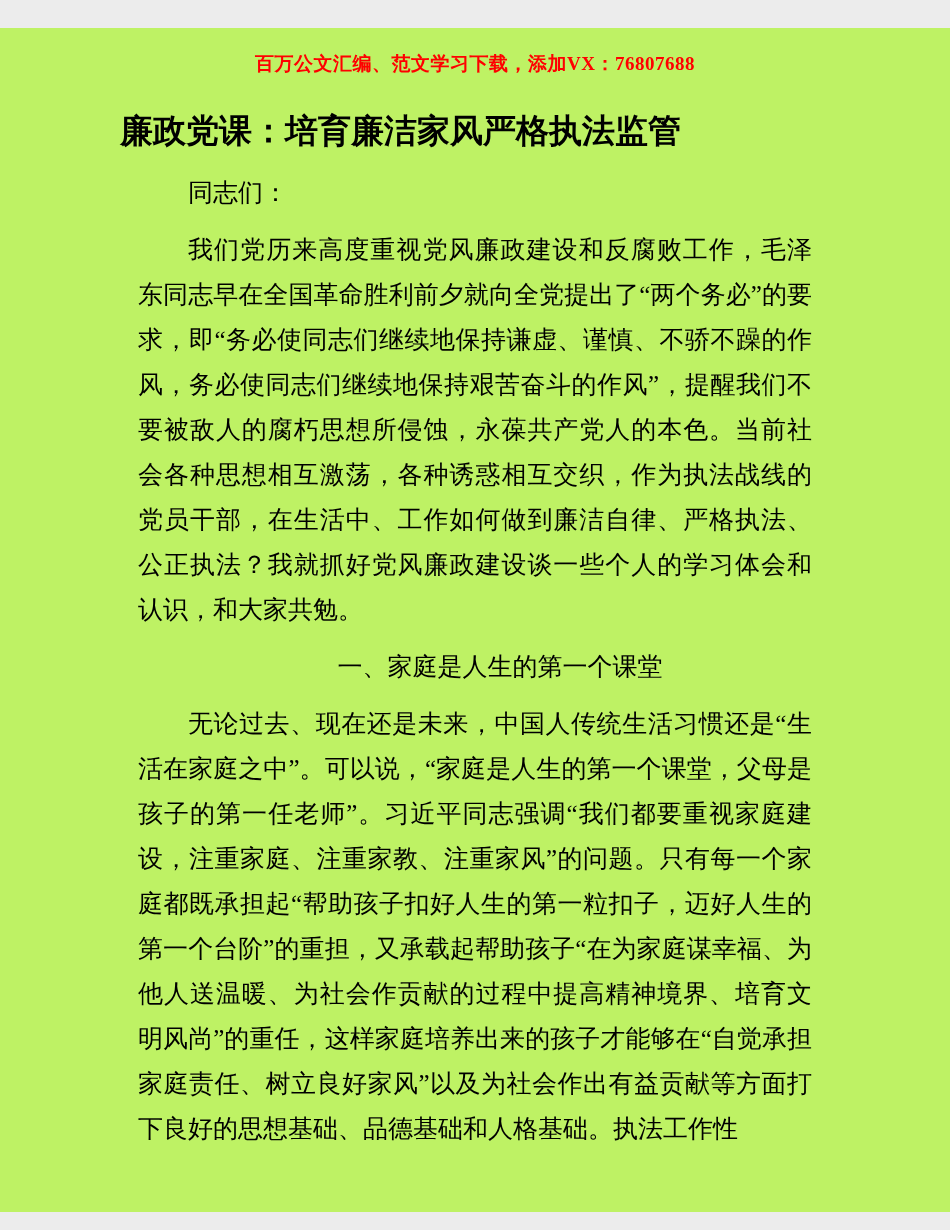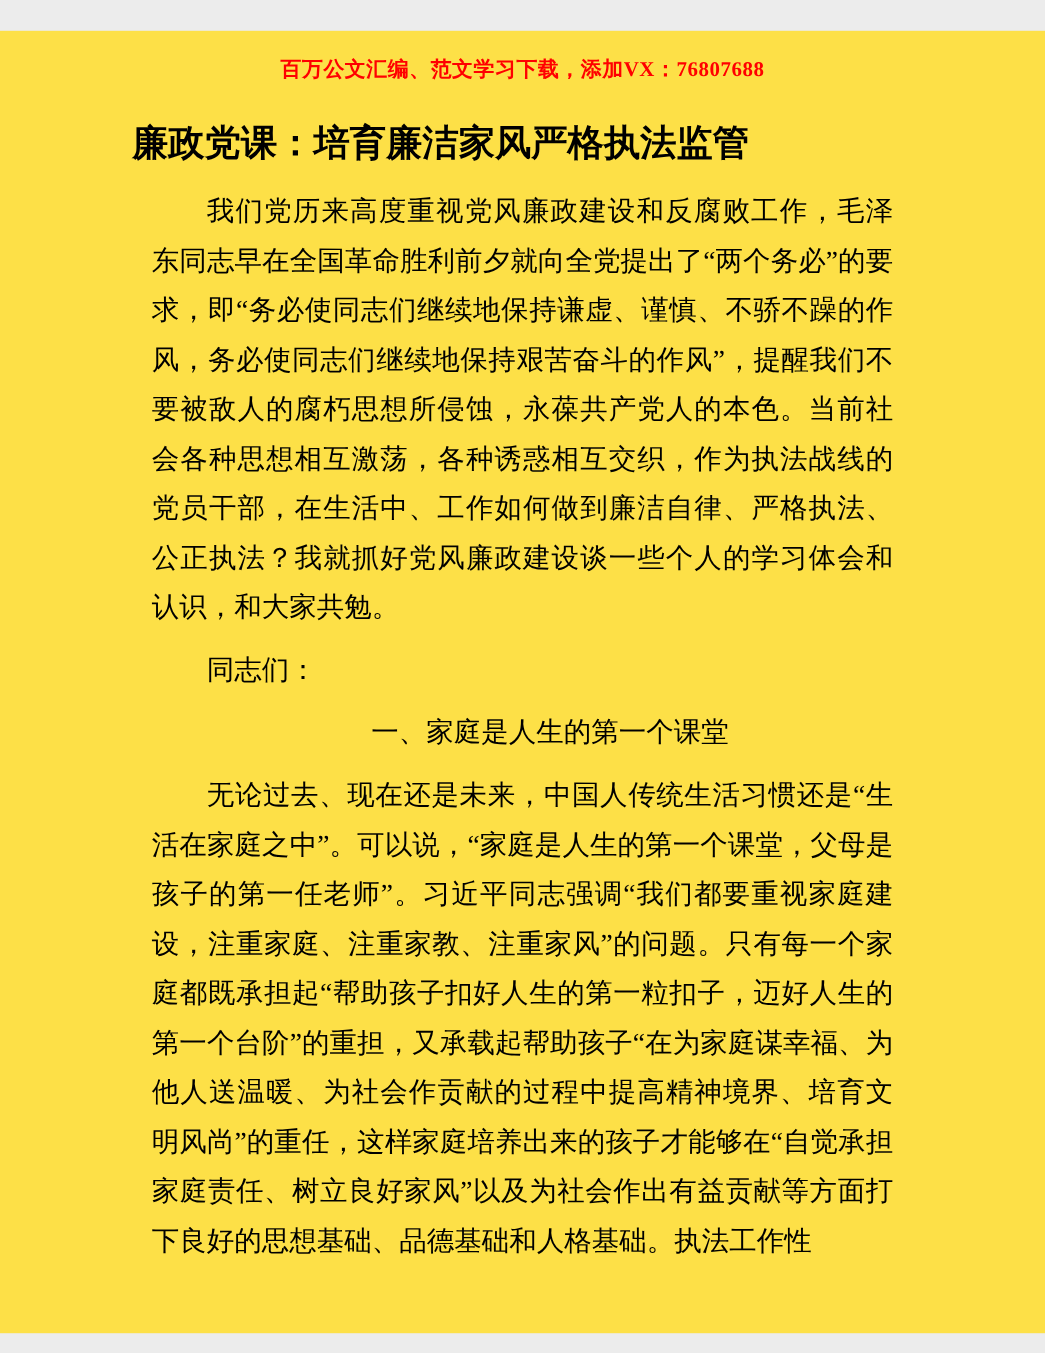--- a/index.html
+++ b/index.html
@@ -45,22 +45,22 @@
     text-indent: 2em;
     word-break: break-all;
   }
   .para.heading {
     text-align: center;
   }
 </style>
 </head>
 <body style="background: rgb(236, 236, 236);">
 
-<div class="page" style="background: #fde047;">
+<div class="page" style="background: #bef264;">
   <div class="notice" style="color: rgb(255, 0, 0);">百万公文汇编、范文学习下载，添加VX：76807688</div>
   <h1 class="title">廉政党课：培育廉洁家风严格执法监管</h1>
   <div class="content" style="color: rgb(0, 0, 0);">
+      <p class="para">同志们：</p>
       <p class="para">我们党历来高度重视党风廉政建设和反腐败工作，毛泽东同志早在全国革命胜利前夕就向全党提出了“两个务必”的要求，即“务必使同志们继续地保持谦虚、谨慎、不骄不躁的作风，务必使同志们继续地保持艰苦奋斗的作风”，提醒我们不要被敌人的腐朽思想所侵蚀，永葆共产党人的本色。当前社会各种思想相互激荡，各种诱惑相互交织，作为执法战线的党员干部，在生活中、工作如何做到廉洁自律、严格执法、公正执法？我就抓好党风廉政建设谈一些个人的学习体会和认识，和大家共勉。</p>
-      <p class="para">同志们：</p>
       <p class="para heading">一、家庭是人生的第一个课堂</p>
       <p class="para">无论过去、现在还是未来，中国人传统生活习惯还是“生活在家庭之中”。可以说，“家庭是人生的第一个课堂，父母是孩子的第一任老师”。习近平同志强调“我们都要重视家庭建设，注重家庭、注重家教、注重家风”的问题。只有每一个家庭都既承担起“帮助孩子扣好人生的第一粒扣子，迈好人生的第一个台阶”的重担，又承载起帮助孩子“在为家庭谋幸福、为他人送温暖、为社会作贡献的过程中提高精神境界、培育文明风尚”的重任，这样家庭培养出来的孩子才能够在“自觉承担家庭责任、树立良好家风”以及为社会作出有益贡献等方面打下良好的思想基础、品德基础和人格基础。执法工作性</p>
     </div>
 </div>
 
 </body></html>

